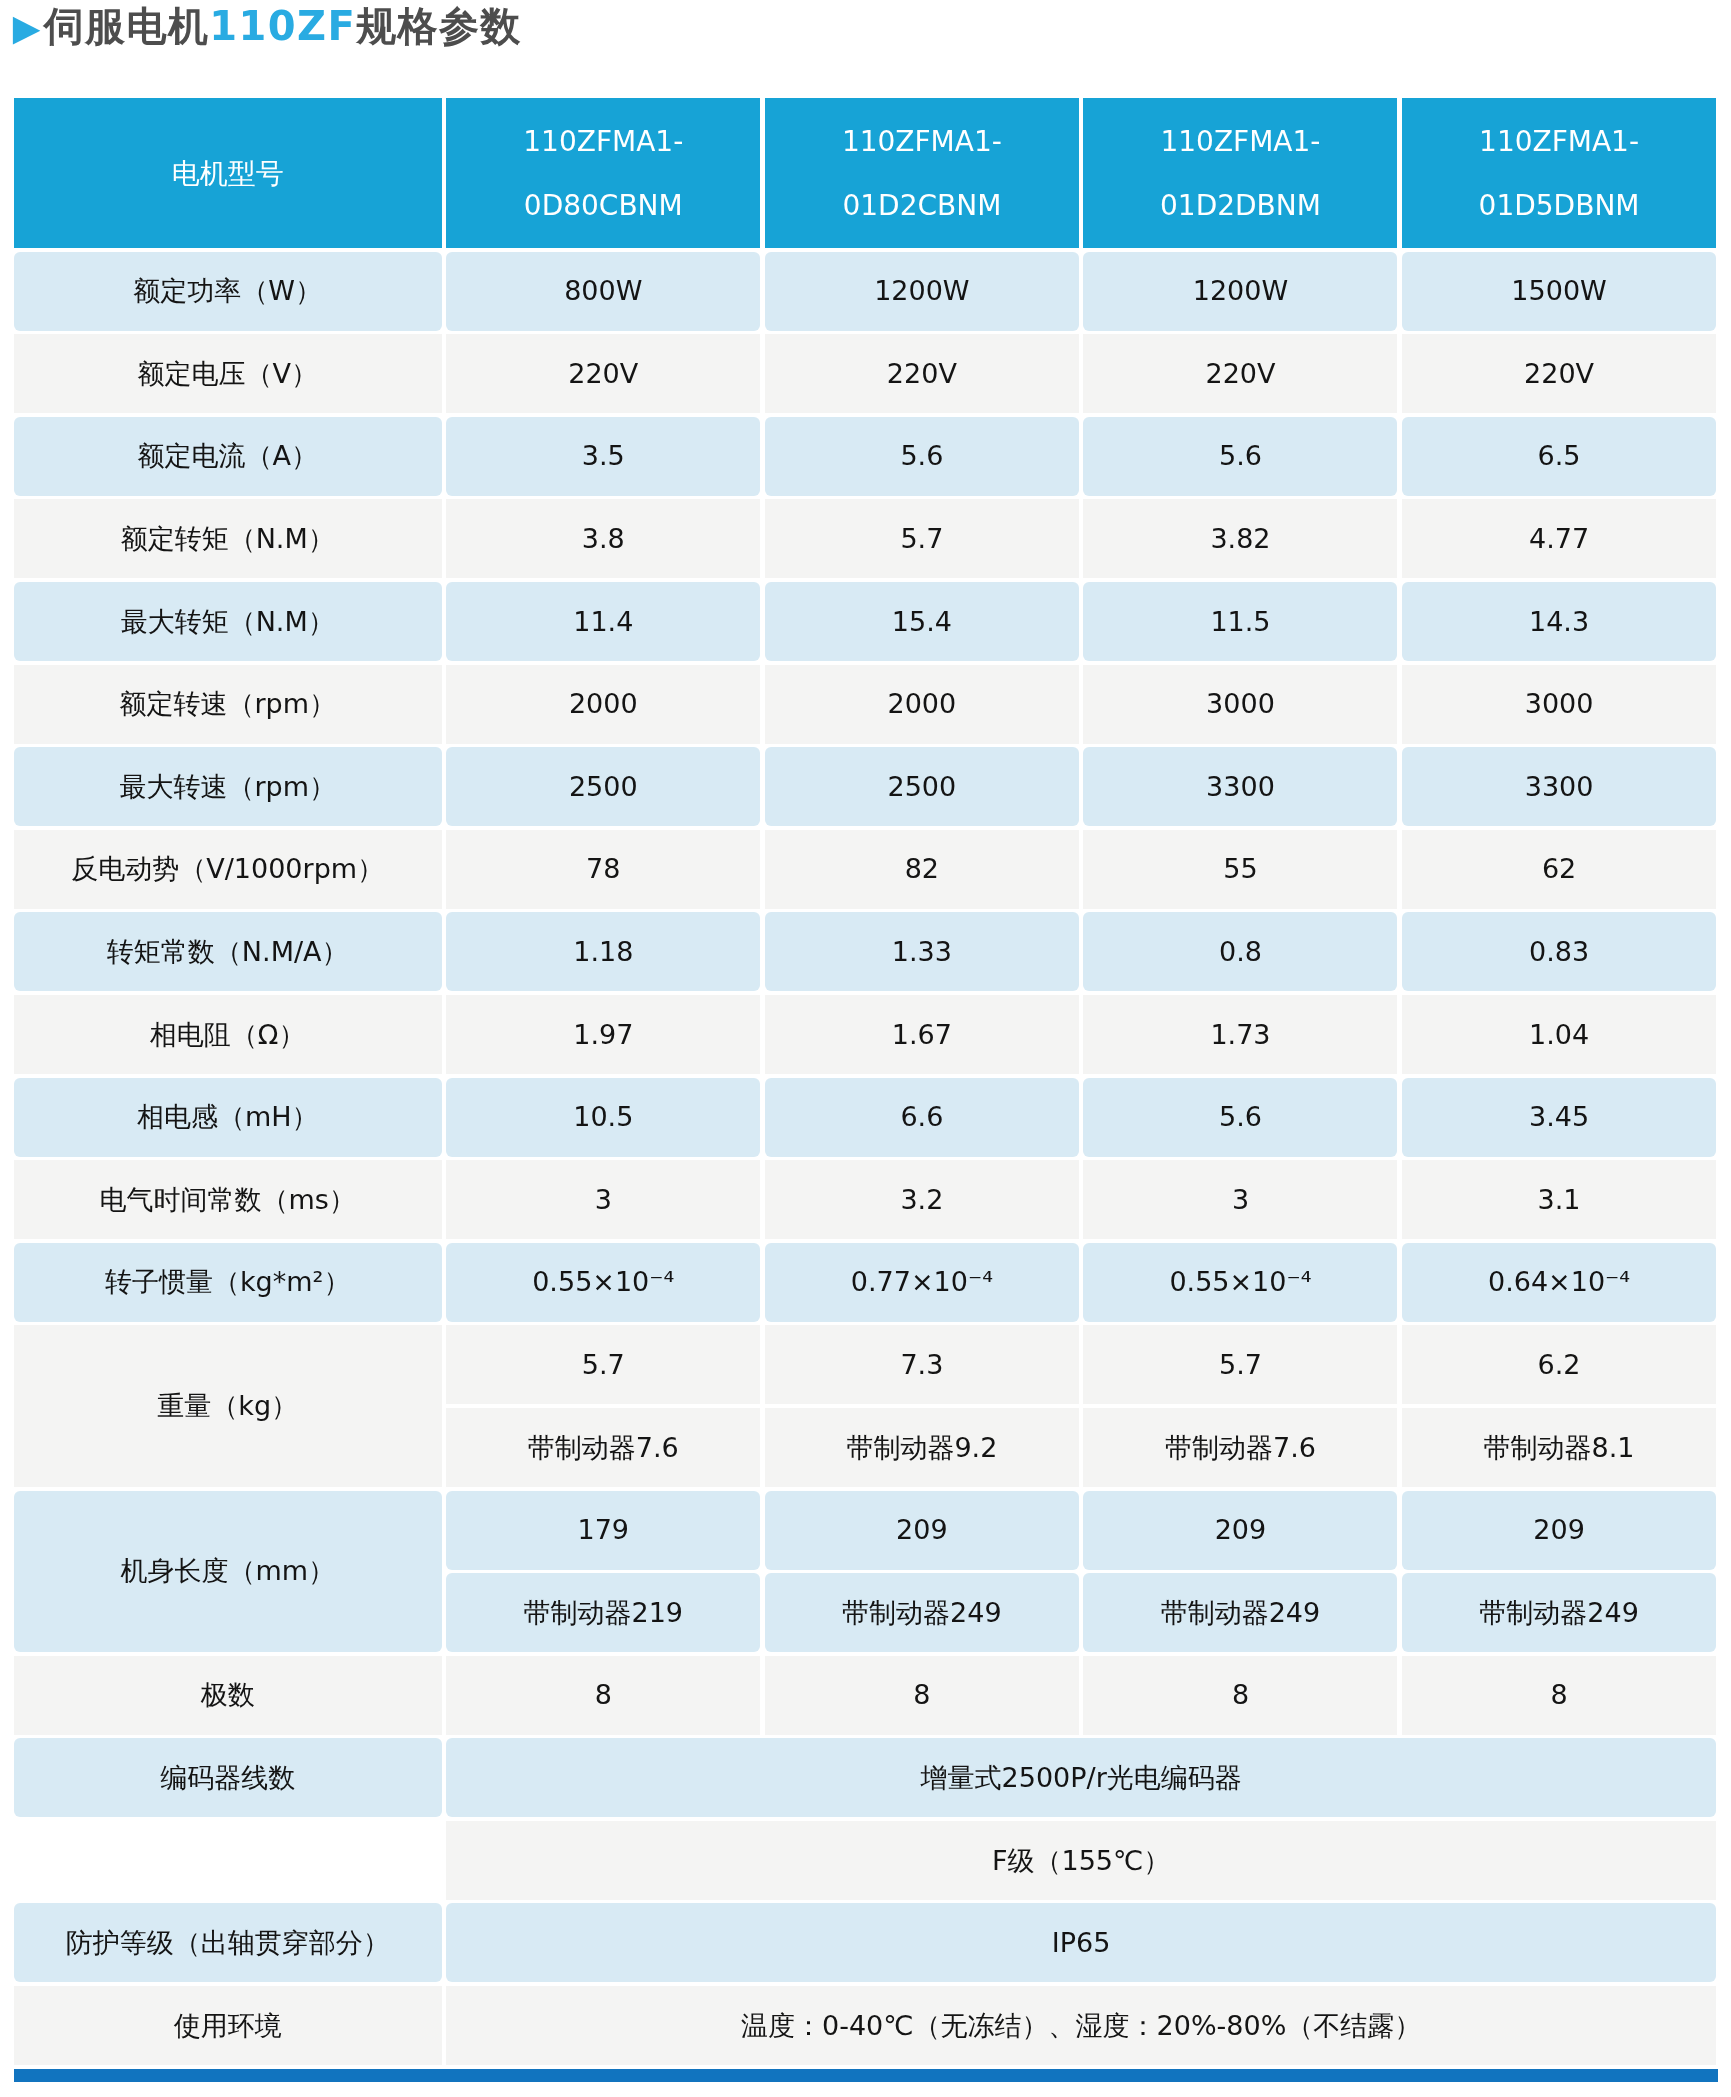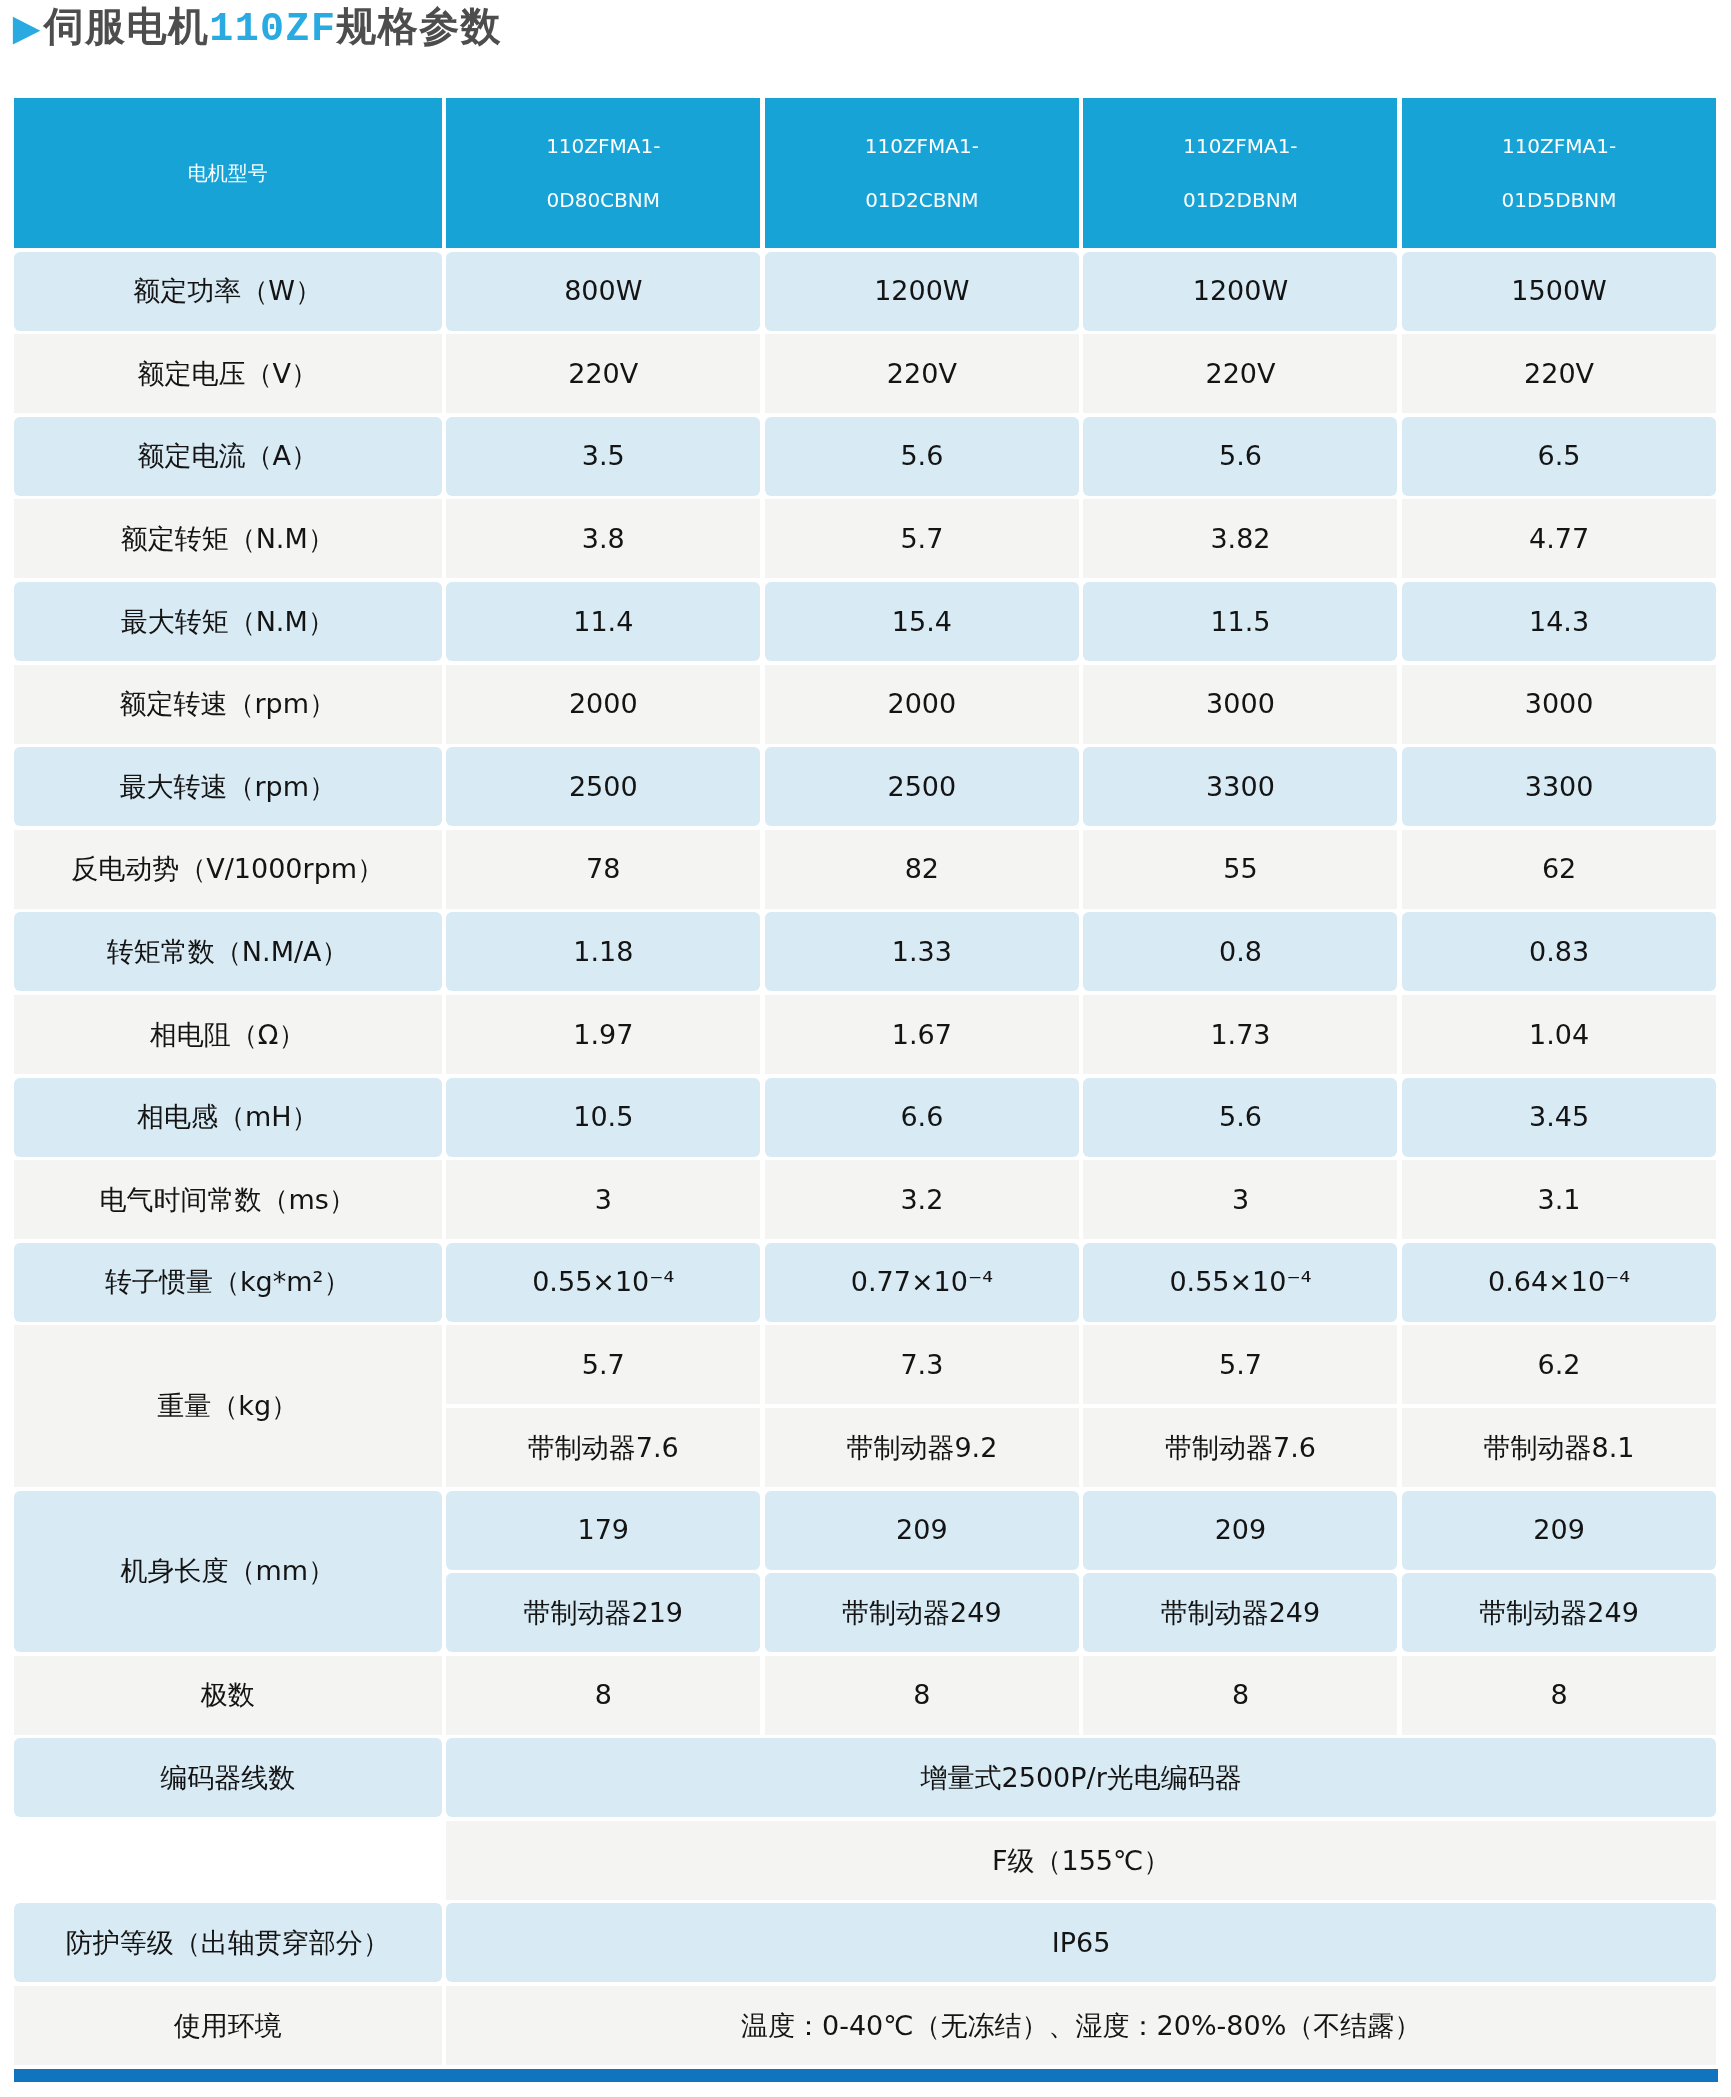--- a/index.html
+++ b/index.html
@@ -9,38 +9,38 @@
     position:relative;
   }
   .page { position:absolute; left:0; top:0; width:1732px; height:2097px; background:#fff; }
 
   .title {
     position:absolute; left:12.8px; top:2.7px;
     font-size:40px; font-weight:700; color:var(--title-text,#4D4D4D);
     letter-spacing:1.4px; white-space:nowrap; line-height:1.15;
   }
   .title .arrow { color:var(--title-accent,#29ABE2); font-size:36px; margin-right:1.8px; }
-  .title .hl { color:var(--title-accent,#29ABE2);font-family:Liberation Mono, monospace; }
+  .title .hl { color:var(--title-accent,#29ABE2); }
 
   .table-wrap { position:absolute; left:13.7px; top:98px; width:1704px; }
   .grid {
     display:grid;
     grid-template-columns:428px 314px 314px 314px 314px;
     grid-template-rows:150px;
     grid-auto-rows:79px;
     gap:3.6px 4.6px;
   }
   .cell {
     display:flex; align-items:center; justify-content:center;
     font-size:27px; color:#141414; text-align:center;
     padding:0 5.5px; box-sizing:border-box; line-height:1.25;
   }
   .header-cell {
     background:var(--header-bg,#17A3D6); color:#ffffff;
-    flex-direction:column; gap:29px; font-size:20px; font-weight:400;
+    flex-direction:column; gap:29px; font-size:28px; font-weight:400;
   }
   .base { background:var(--row-base,#F4F4F3); }
   .alt  { background:var(--row-alt,#D8EAF4);border-radius:6px; }
   .span2 { grid-row:span 2; }
   .merged { grid-column:2 / 6; }
   .bottom-bar { height:13.7px; background:var(--bottom-bar,#1174BF); margin-top:3.6px; }
 </style>
 </head>
 <body>
 

